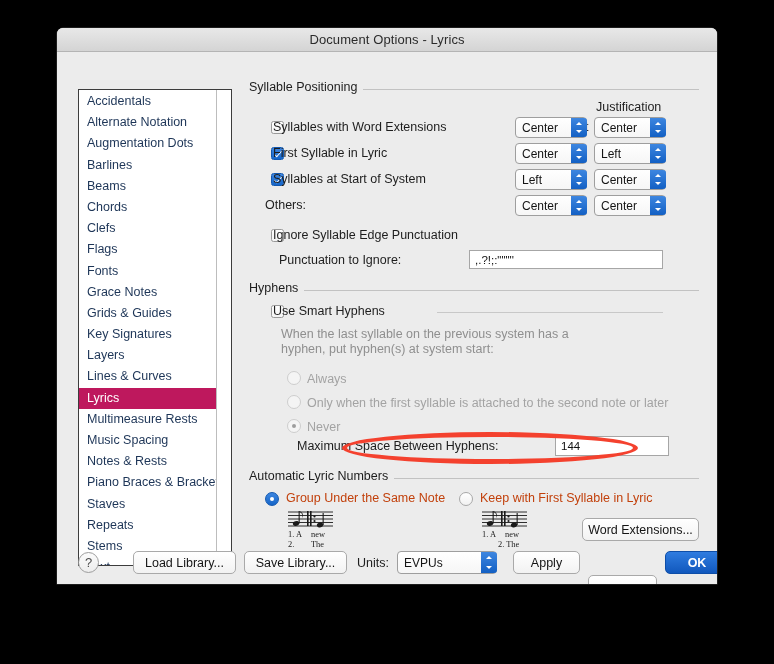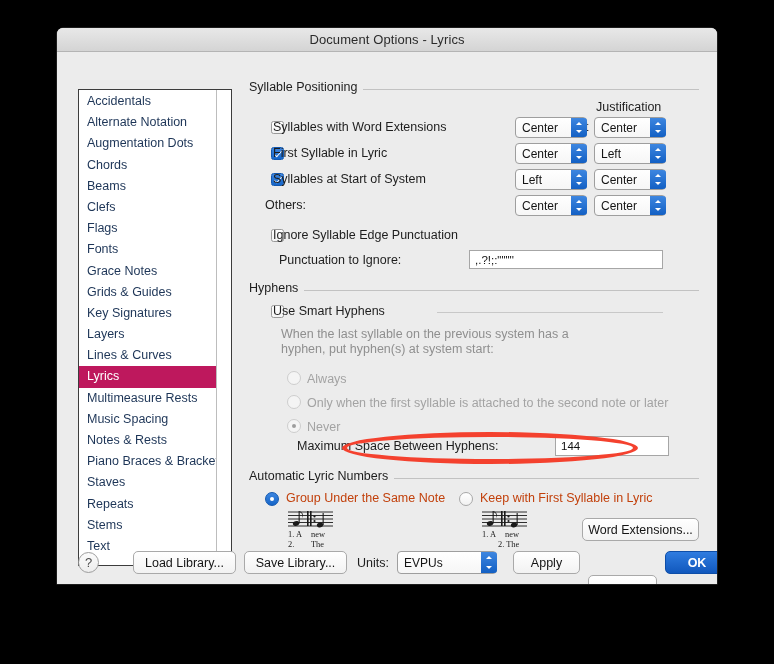--- a/index.html
+++ b/index.html
@@ -344,22 +344,23 @@
     <span class="titlebar-text">Document Options - Lyrics</span>
   </div>
 
   <div class="content">
 
     <div class="cat-list">
       <div class="cat-items" id="cat-items">
           <div class="cat-item">Accidentals</div>
           <div class="cat-item">Alternate Notation</div>
           <div class="cat-item">Augmentation Dots</div>
+          <div class="cat-item">Barlines</div>
+          <div class="cat-item">Beams</div>
           <div class="cat-item">Chords</div>
-          <div class="cat-item">Beams</div>
           <div class="cat-item">Clefs</div>
           <div class="cat-item">Flags</div>
           <div class="cat-item">Fonts</div>
           <div class="cat-item">Grace Notes</div>
           <div class="cat-item">Grids &amp; Guides</div>
           <div class="cat-item">Key Signatures</div>
           <div class="cat-item">Layers</div>
           <div class="cat-item">Lines &amp; Curves</div>
           <div class="cat-item selected">Lyrics</div>
           <div class="cat-item">Multimeasure Rests</div>

